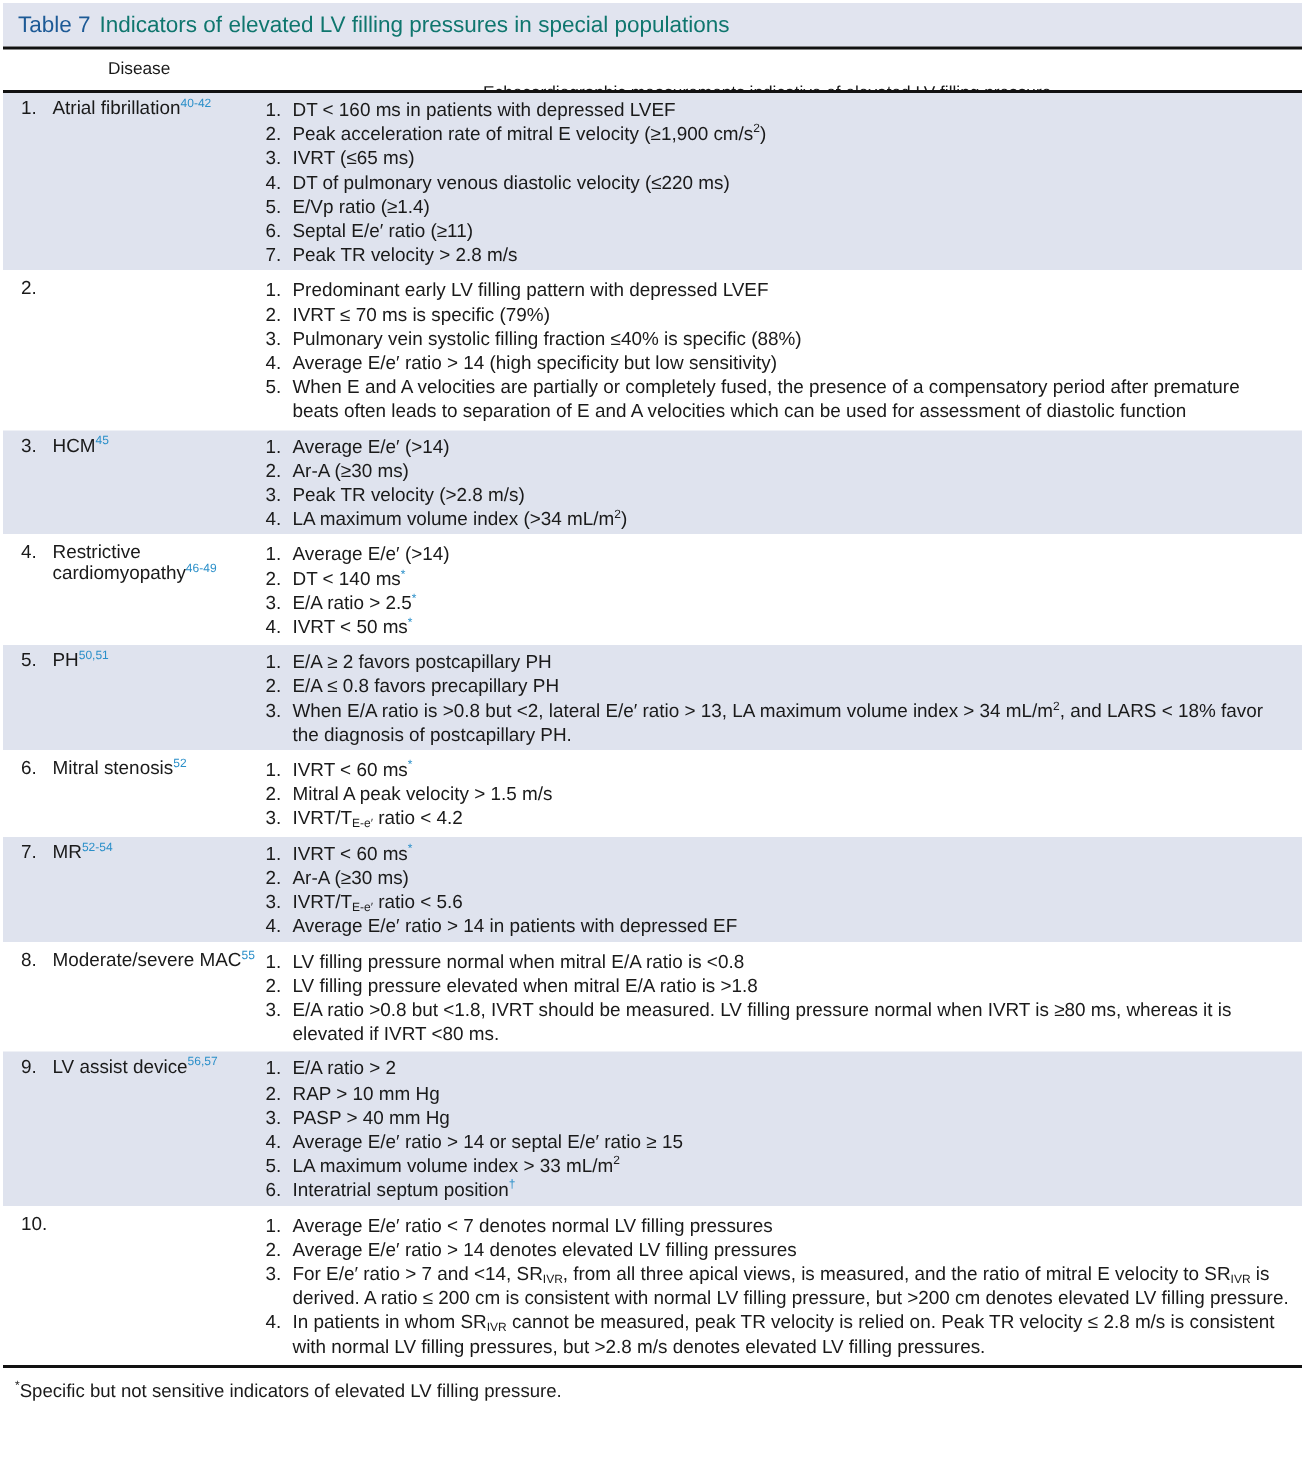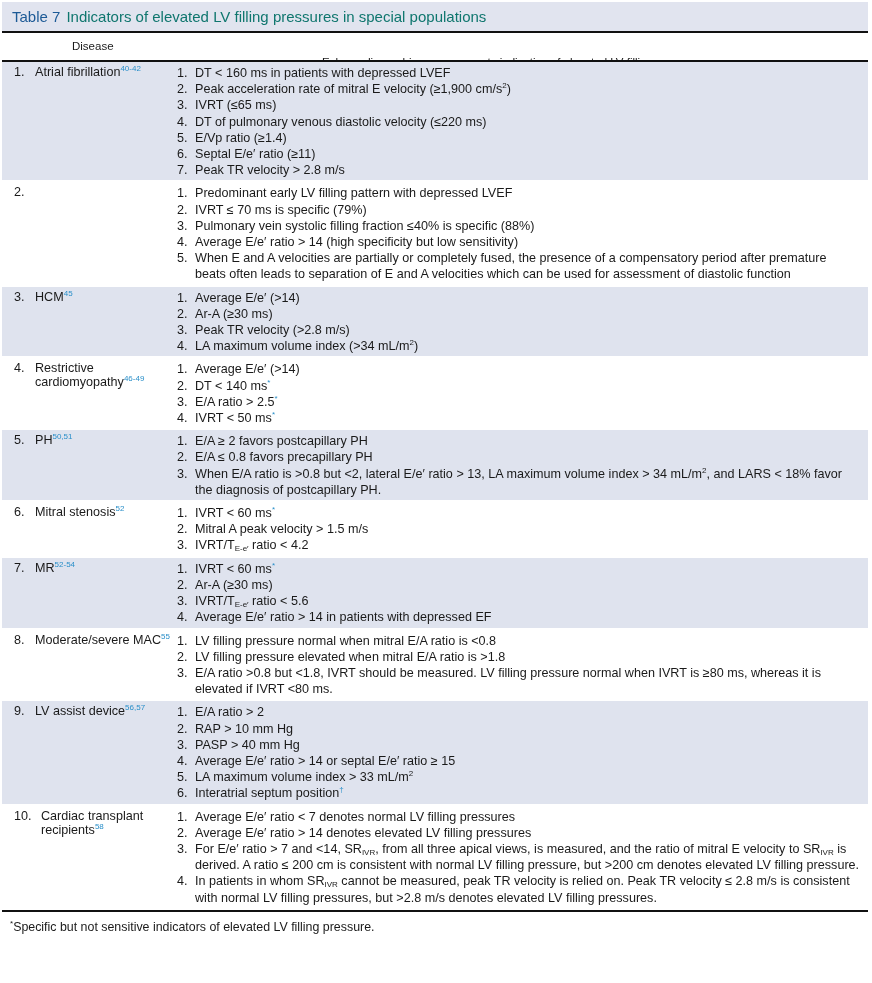--- a/index.html
+++ b/index.html
@@ -285,21 +285,20 @@
         </div>
         <div class="item">
           <span class="inum">6.</span>
           <span class="itext"><span>Interatrial septum position</span><sup class="ref">†</sup></span>
         </div>
       </div>
     </div>
     <div class="row">
       <div class="col-disease wide">
         <span class="dnum">10.</span>
-        <span><span>Cardiac transplant recipients</span><sup class="ref">58</sup></span>
       </div>
       <div class="col-meas">
         <div class="item">
           <span class="inum">1.</span>
           <span class="itext"><span>Average E/e′ ratio &lt; 7 denotes normal LV filling pressures</span></span>
         </div>
         <div class="item">
           <span class="inum">2.</span>
           <span class="itext"><span>Average E/e′ ratio &gt; 14 denotes elevated LV filling pressures</span></span>
         </div>

